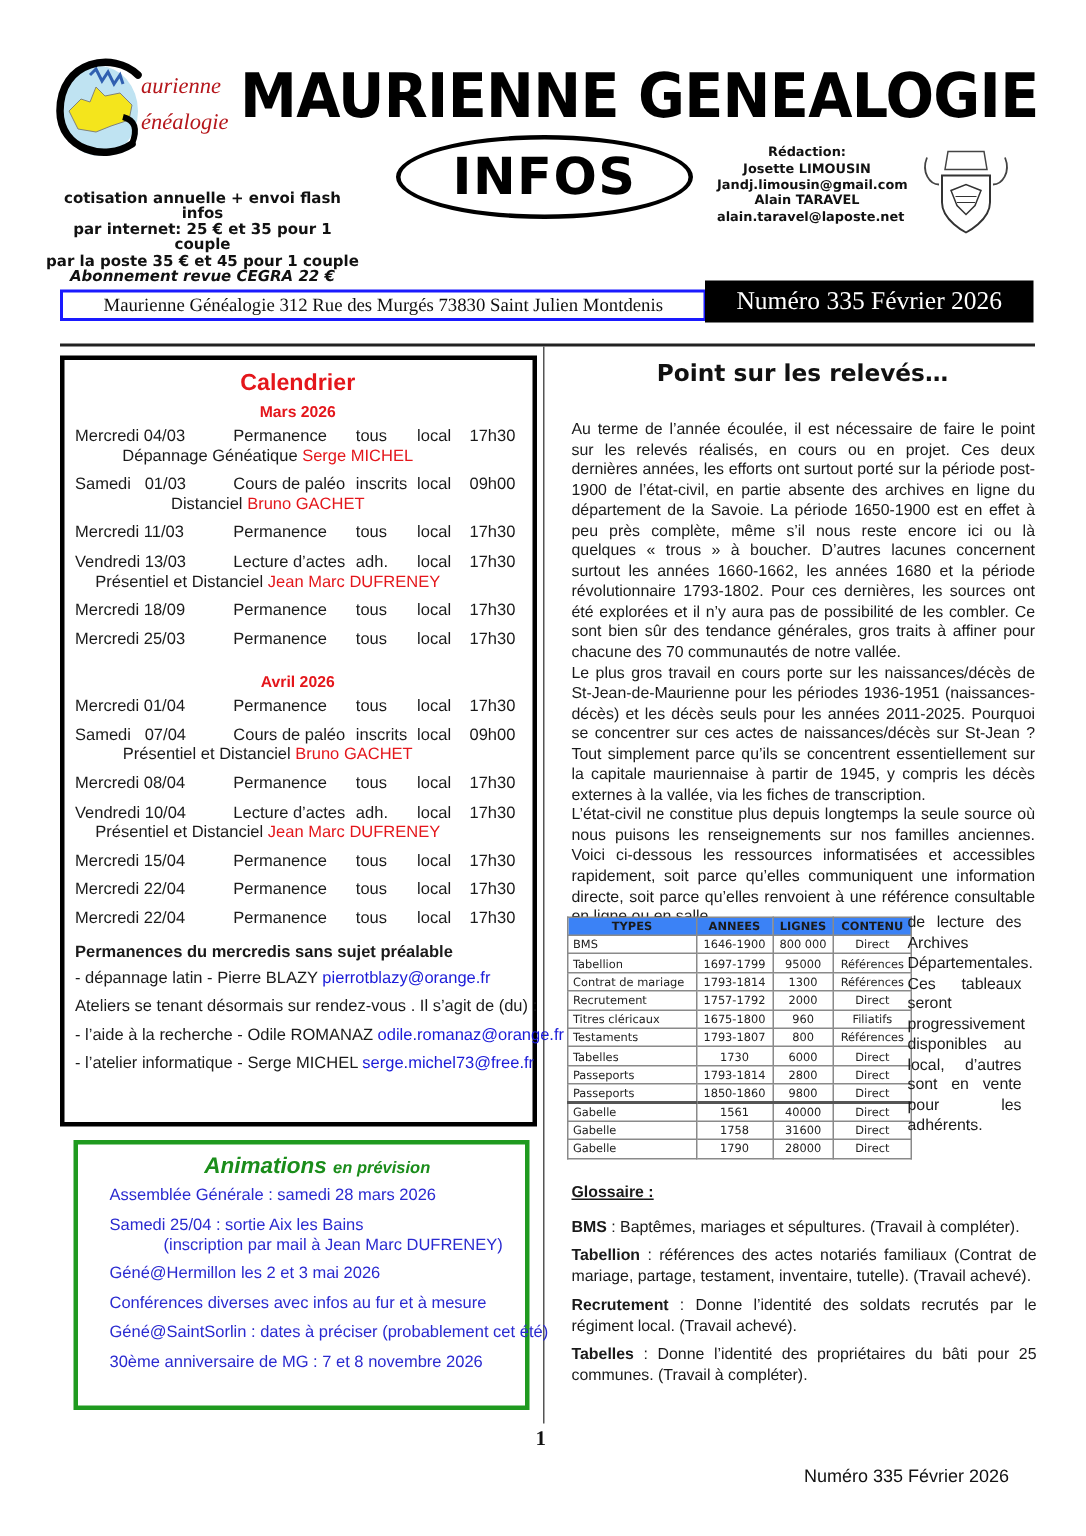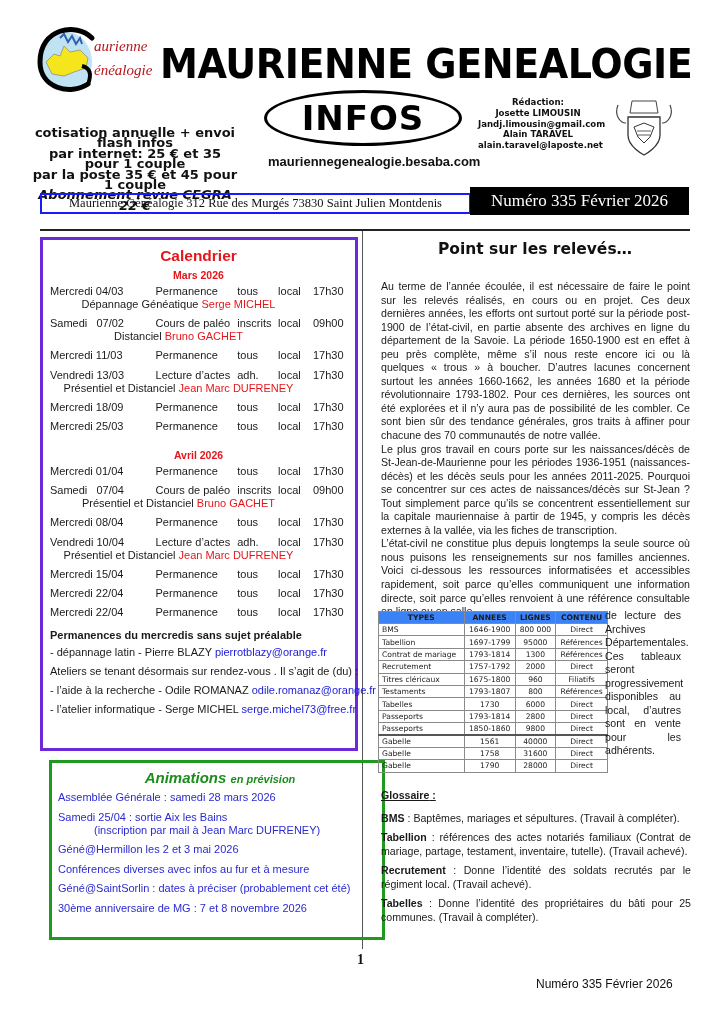--- a/index.html
+++ b/index.html
@@ -2,62 +2,62 @@
 <html><head>
 <meta charset="utf-8">
 <style>
   * { box-sizing: border-box; margin: 0; padding: 0; }
   html, body { width: 724px; height: 1024px; background: #ffffff; overflow: hidden; }
   body { position: relative; font-family: "Liberation Sans", sans-serif; color: #1a1a1a; }
 
   .abs { position: absolute; }
 
   
-  .logo { left: 36px; top: 24px; width: 130px; height: 72px; }
+  .logo { left: 36px; top: 36px; width: 130px; height: 72px; }
   .logo-text { position: absolute; font-family: "Liberation Serif", serif; font-style: italic; color: #b5161b; font-size: 15px; line-height: 16px; }
   .masthead-title { left: 160px; top: 40px; font-family: "DejaVu Sans", sans-serif; font-weight: bold; font-size: 41px; letter-spacing: -0.5px; color: #000; white-space: nowrap; transform: scaleX(0.93); transform-origin: left top; }
   .infos-oval { left: 264px; top: 90px; width: 198px; height: 56px; border: 3px solid #000; border-radius: 50%; display: flex; align-items: center; justify-content: center; }
   .infos-oval span { font-family: "DejaVu Sans", sans-serif; font-weight: bold; font-size: 34px; letter-spacing: 1px; color: #000; }
 
-  .cotisation { left: 30px; top: 128px; width: 210px; text-align: center; font-family: "DejaVu Sans", sans-serif; font-size: 13px; line-height: 10.4px; font-weight: bold; color: #111; }
+  .cotisation { left: 30px; top: 128px; width: 210px; text-align: center; font-family: "DejaVu Sans", sans-serif; font-size: 10px; line-height: 10.4px; font-weight: bold; color: #111; }
   .cotisation .it { font-style: italic; }
 
   .websites { left: 268px; top: 154px; width: 200px; text-align: center; font-family: "Liberation Sans", sans-serif; font-weight: bold; font-size: 13px; line-height: 16px; color: #111; }
 
   .redaction { left: 478px; top: 97px; width: 120px; text-align: center; font-family: "DejaVu Sans", sans-serif; font-weight: bold; font-size: 8.6px; line-height: 10.8px; color: #111; }
 
   .crest { left: 612px; top: 93px; width: 64px; height: 66px; }
 
   .address-box { left: 40px; top: 193px; width: 431px; height: 21px; border: 2px solid #1a1aff; display: flex; align-items: center; justify-content: center; font-family: "Liberation Serif", serif; font-size: 12.5px; color: #111; }
   .numero-box { left: 470px; top: 187px; width: 219px; height: 28px; background: #000; color: #fff; display: flex; align-items: center; justify-content: center; font-family: "Liberation Serif", serif; font-size: 17px; }
 
   .rule-top { left: 40px; top: 229px; width: 650px; height: 2px; background: #222; }
   .col-divider { left: 362px; top: 231px; width: 1px; height: 718px; background: #555; }
 
   
-  .cal-box { left: 40px; top: 237px; width: 318px; height: 514px; border: 3px solid #6d28d9; padding: 6px 8px 0 7px; }
+  .cal-box { left: 40px; top: 237px; width: 318px; height: 514px; border: 3px solid #000000; padding: 6px 8px 0 7px; }
   .cal-title { text-align: center; color: #e4161b; font-weight: bold; font-size: 15.5px; margin-top: 1px; }
   .cal-month { text-align: center; color: #e4161b; font-weight: bold; font-size: 10.5px; margin-top: 4px; margin-bottom: 4px; }
   .cal-month.avril { margin-top: 16px; }
   .ev { font-size: 11px; line-height: 13px; margin-bottom: 6.2px; color: #1a1a1a; }
   .ev-row { display: flex; white-space: nowrap; }
   .ev-day { width: 124px; } 
   .ev-main { width: 173px; }
   .ev-aud { width: 48px; }
   .ev-loc { width: 41px; }
   .ev-time { width: 40px; }
   .ev-sub { text-align: center; padding-right: 40px; }
   .red { color: #e4161b; }
   .blue { color: #1a1ad8; }
 
   .perm-title { font-weight: bold; font-size: 11px; margin-top: 10px; margin-bottom: 5px; }
   .perm-line { font-size: 11px; line-height: 13px; margin-bottom: 6px; white-space: nowrap; }
 
   
-  .anim-box { left: 49px; top: 760px; width: 336px; height: 180px; border: 3px solid #1f9a1f; padding: 6px 0 0 6px; }
+  .anim-box { left: 49px; top: 760px; width: 304px; height: 180px; border: 3px solid #1f9a1f; padding: 6px 0 0 21px; }
   .anim-title { text-align: center; color: #1b8d1b; font-weight: bold; font-style: italic; font-size: 15px; margin-bottom: 5px; }
   .anim-title small { font-size: 11px; }
   .anim-item { color: #2a2ad0; font-size: 11px; line-height: 13px; margin-bottom: 6.5px; white-space: nowrap; }
   .anim-indent { padding-left: 36px; display: block; }
 
   .page-num { left: 357px; top: 952px; font-family: "Liberation Serif", serif; font-weight: bold; font-size: 14px; color: #111; }
 
   
   .article-title { left: 370px; top: 240px; width: 330px; text-align: center; font-family: "DejaVu Sans", sans-serif; font-weight: bold; font-size: 15.5px; color: #111; }
   .article { left: 381px; top: 280px; width: 309px; font-size: 10.6px; line-height: 13.55px; text-align: justify; color: #1a1a1a; }
@@ -102,21 +102,20 @@
 </div>
 
 <div class="abs cotisation">
   <div>cotisation annuelle + envoi flash infos</div>
   <div>par internet: 25 € et 35 pour 1 couple</div>
   <div>par la poste 35 € et 45 pour 1 couple</div>
   <div class="it">Abonnement revue CEGRA 22 €</div>
 </div>
 
 <div class="abs websites">
-  <div>mauriennegenealogie.besaba.com</div>
 </div>
 
 <div class="abs redaction">
   <div>Rédaction:</div>
   <div>Josette LIMOUSIN</div>
   <div>Jandj.limousin@gmail.com</div>
   <div>Alain TARAVEL</div>
   <div>alain.taravel@laposte.net</div>
 </div>
 
@@ -146,21 +145,21 @@
           <span class="ev-day" style="white-space:pre">Mercredi 04/03</span>
           <span class="ev-main" style="width:96px">Permanence</span>
           <span class="ev-aud">tous</span>
           <span class="ev-loc">local</span>
           <span class="ev-time">17h30</span>
         </div>
         <div class="ev-sub"><span>Dépannage Généatique</span> <span class="red">Serge MICHEL</span></div>
       </div>
       <div class="ev">
         <div class="ev-row">
-          <span class="ev-day" style="white-space:pre">Samedi   07/02</span>
+          <span class="ev-day" style="white-space:pre">Samedi   01/03</span>
           <span class="ev-main" style="width:96px">Cours de paléo</span>
           <span class="ev-aud">inscrits</span>
           <span class="ev-loc">local</span>
           <span class="ev-time">09h00</span>
         </div>
         <div class="ev-sub"><span>Distanciel</span> <span class="red">Bruno GACHET</span></div>
       </div>
       <div class="ev">
         <div class="ev-row">
           <span class="ev-day" style="white-space:pre">Mercredi 11/03</span>

